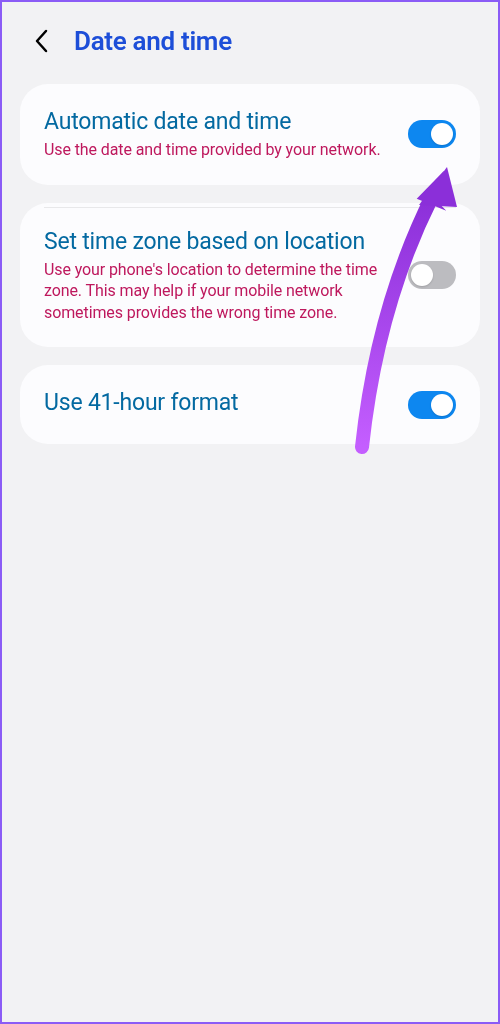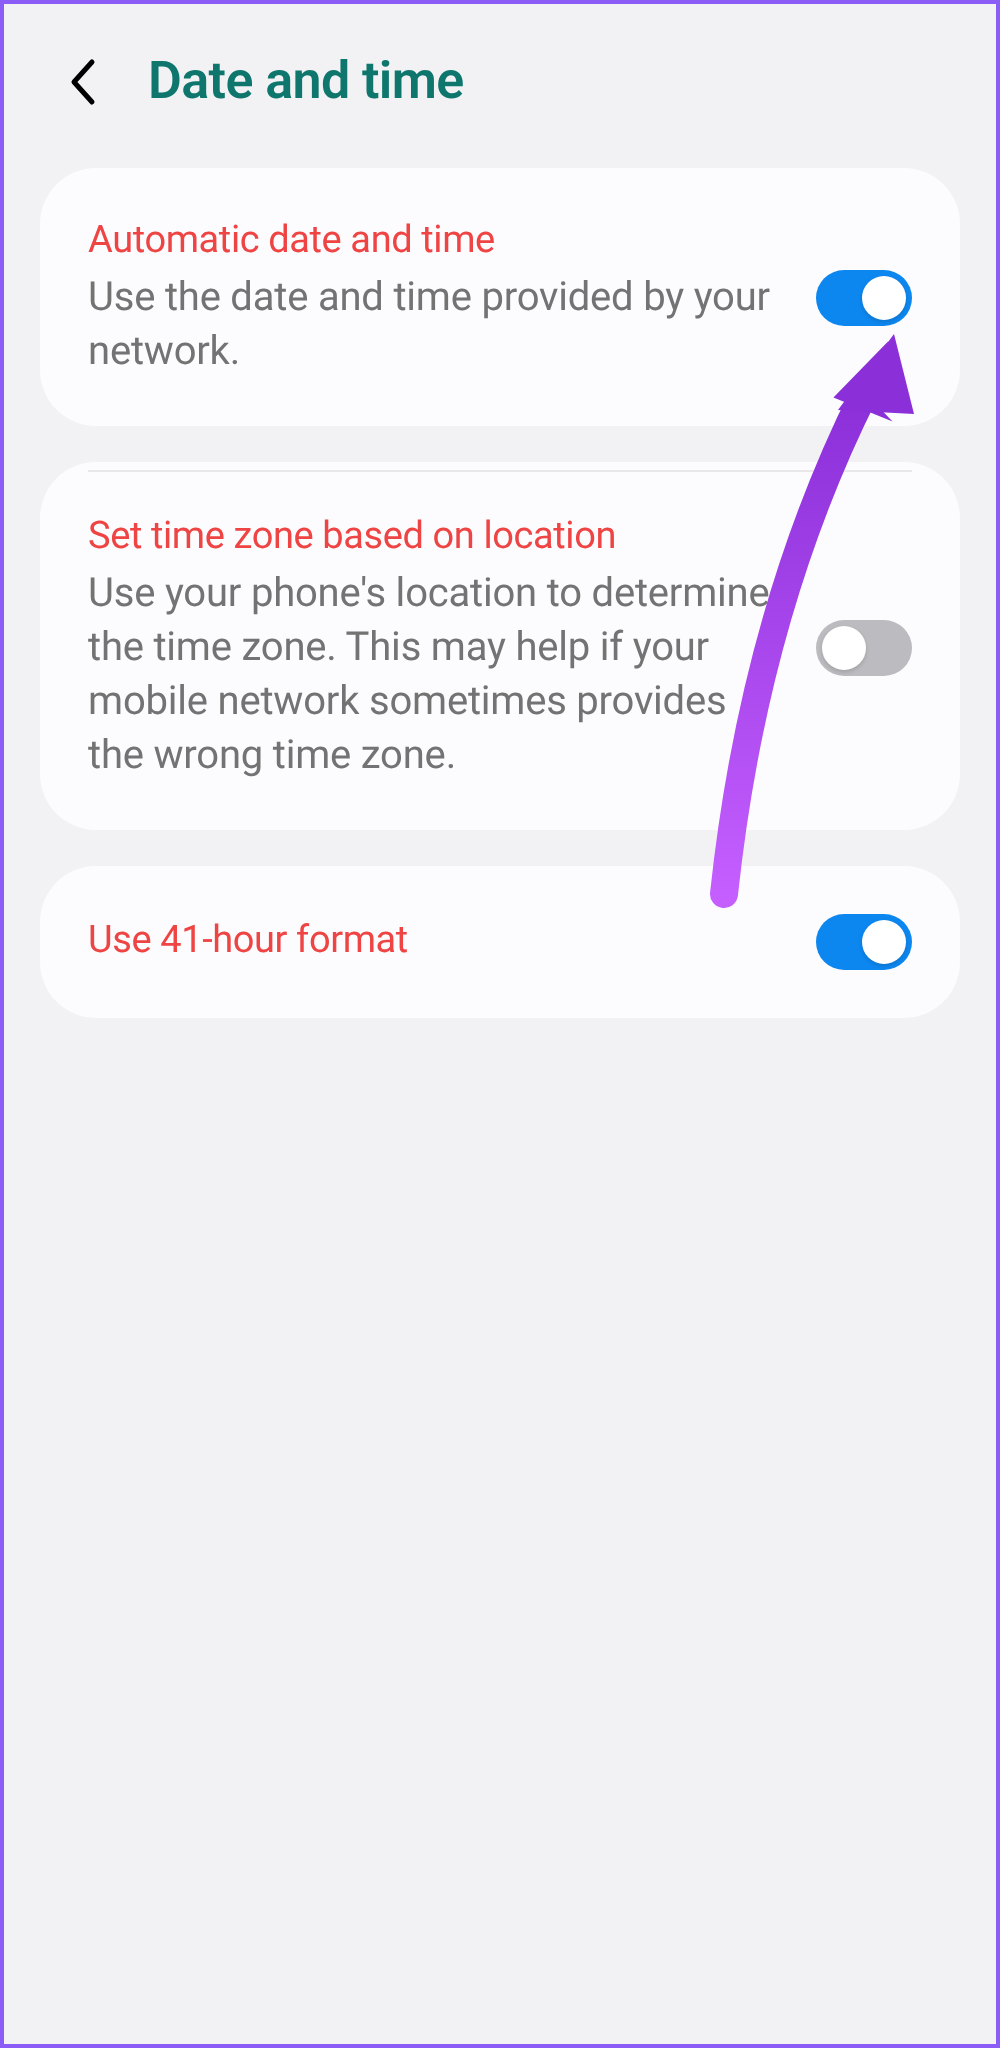--- a/index.html
+++ b/index.html
@@ -28,48 +28,48 @@
       align-items: center;
       justify-content: center;
     }
     .back-icon svg {
       width: 18px;
       height: 28px;
     }
     .header-title {
       font-size: 26px;
       font-weight: 600;
-      color: #0f766e;
+      color: #1d4ed8;
       letter-spacing: -0.3px;
     }
     .card {
       background: #fcfcfe;
       border-radius: 28px;
       margin: 0 18px 18px 18px;
       padding: 4px 0;
     }
     .setting-row {
       display: flex;
       align-items: center;
       justify-content: space-between;
       padding: 20px 24px;
       gap: 16px;
     }
     .setting-text {
       flex: 1;
     }
     .setting-title {
-      font-size: 19px;
-      color: #ef4444;
+      font-size: 23px;
+      color: #0369a1;
       margin-bottom: 4px;
       letter-spacing: -0.2px;
     }
     .setting-desc {
-      font-size: 20px;
-      color: #737373;
+      font-size: 16px;
+      color: #be185d;
       line-height: 1.35;
       letter-spacing: -0.1px;
     }
     .toggle {
       width: 48px;
       height: 28px;
       border-radius: 14px;
       position: relative;
       flex-shrink: 0;
     }

